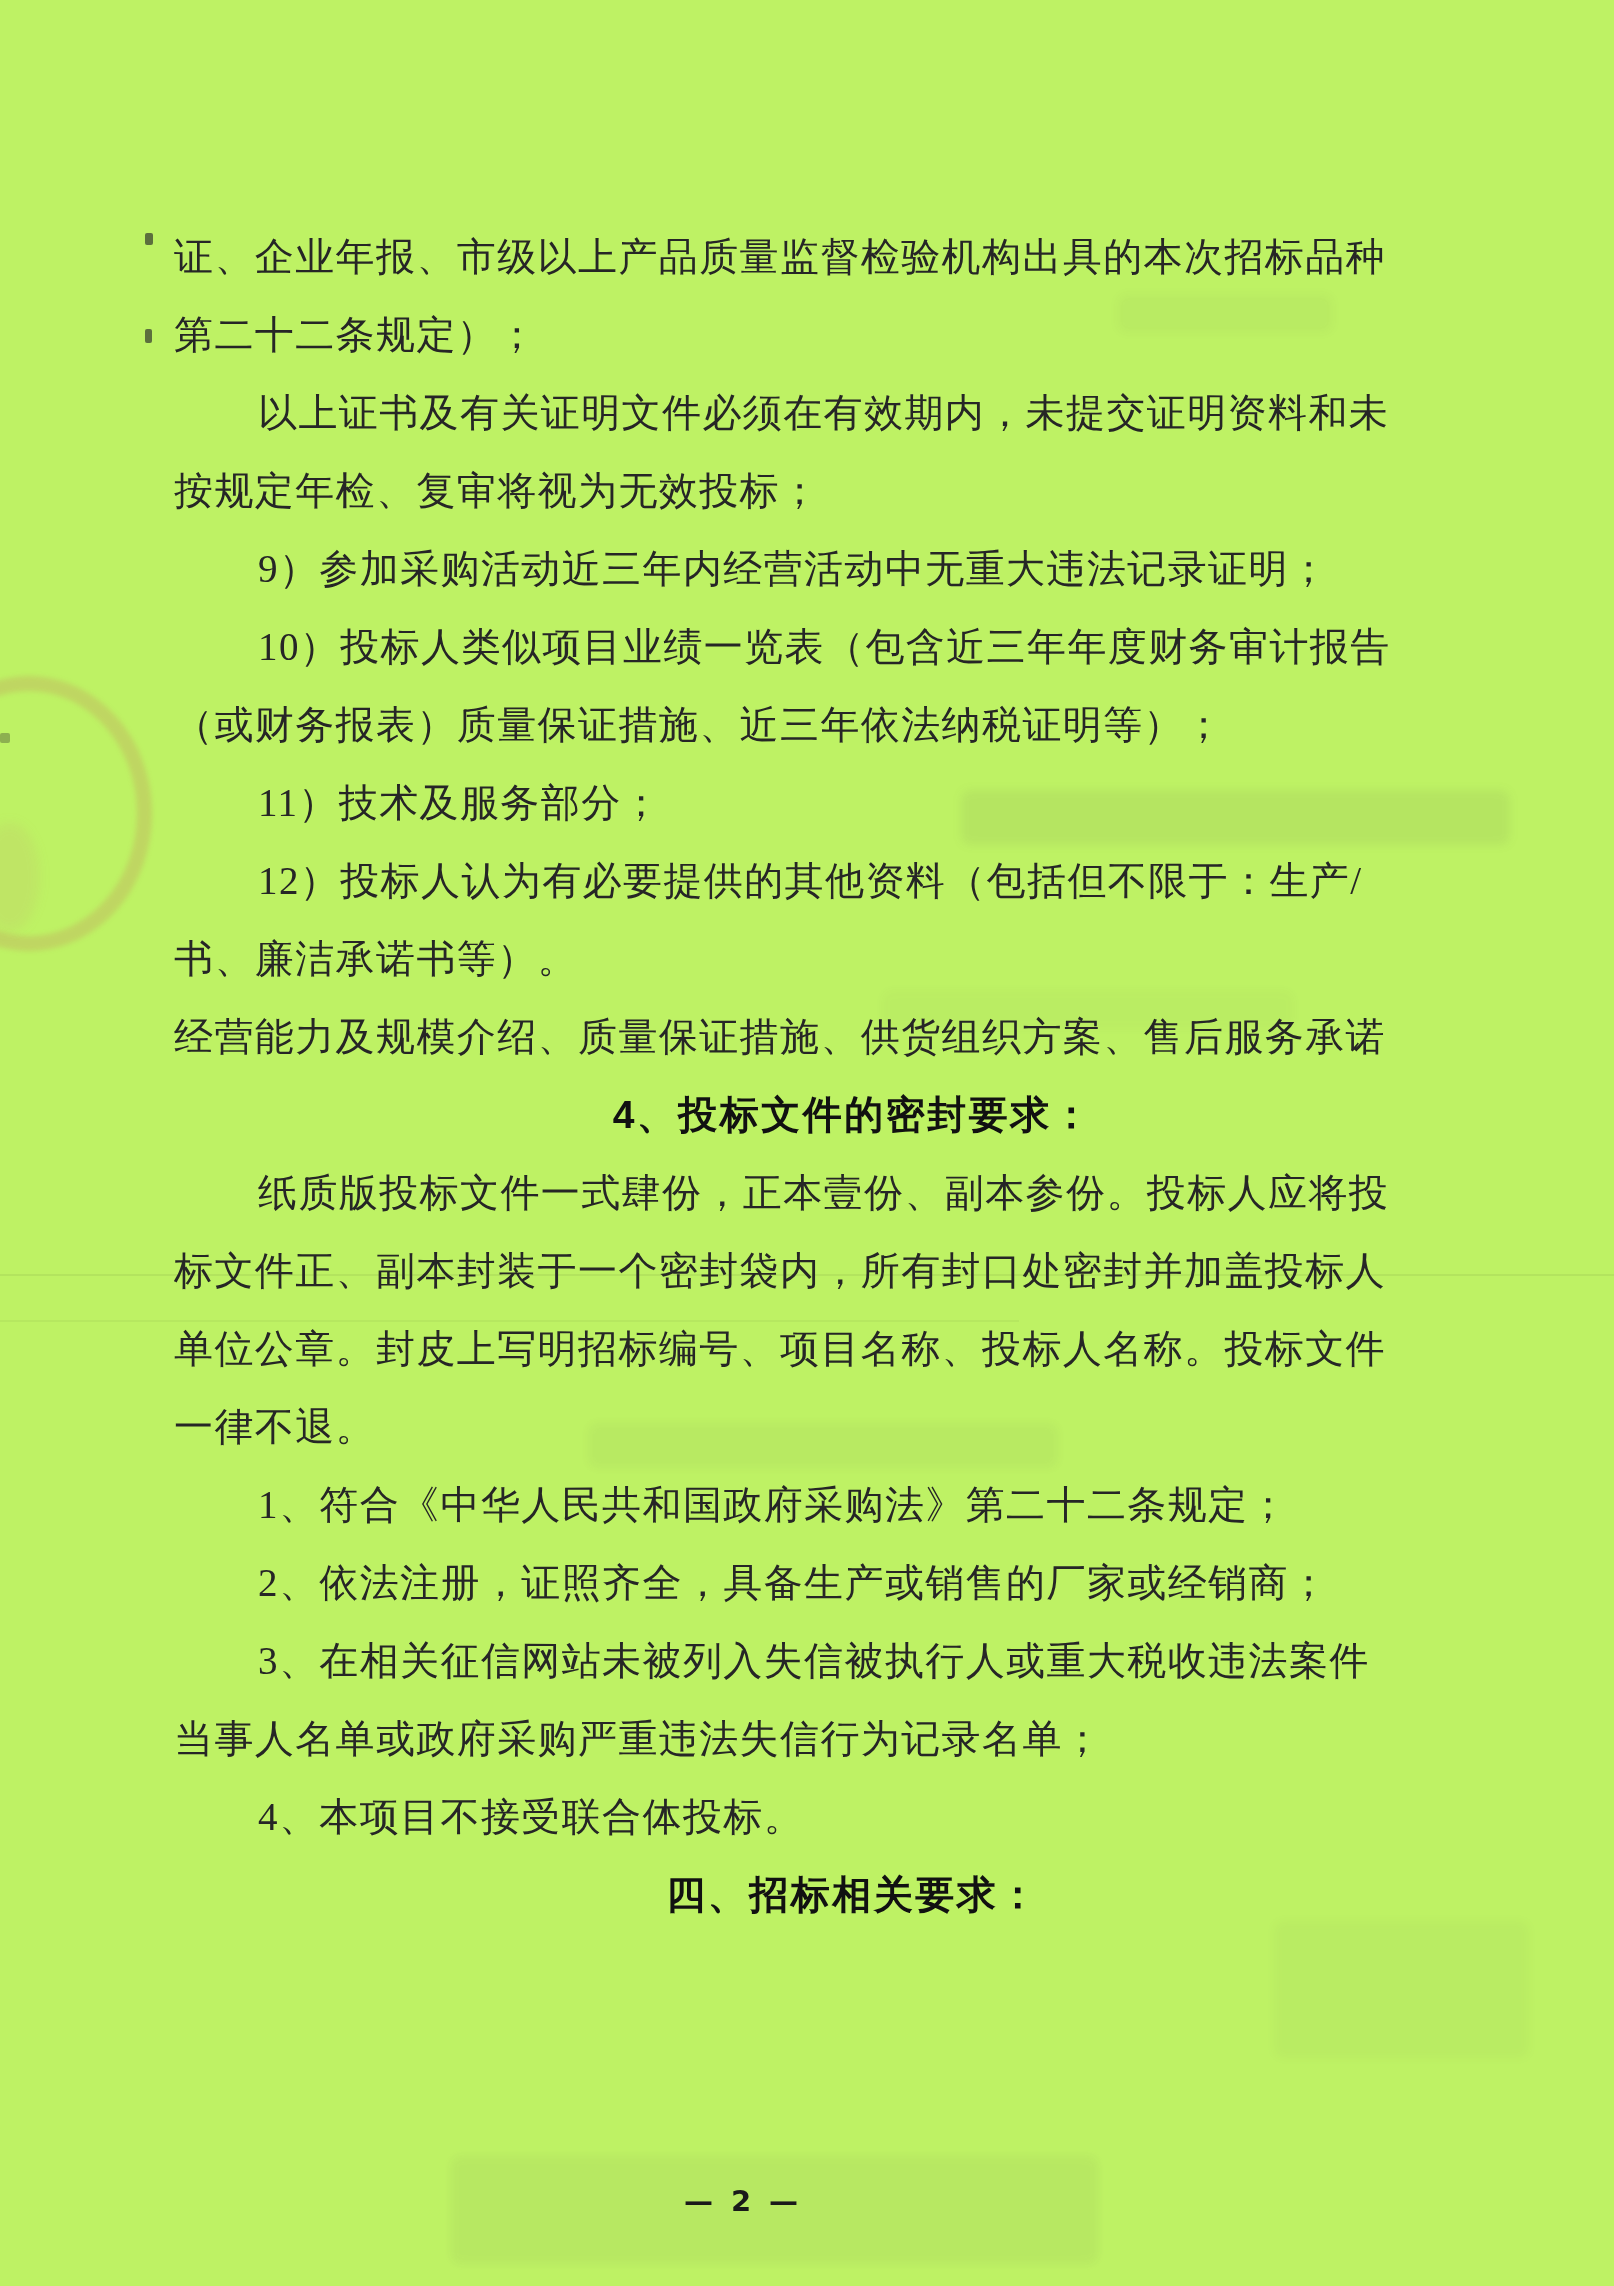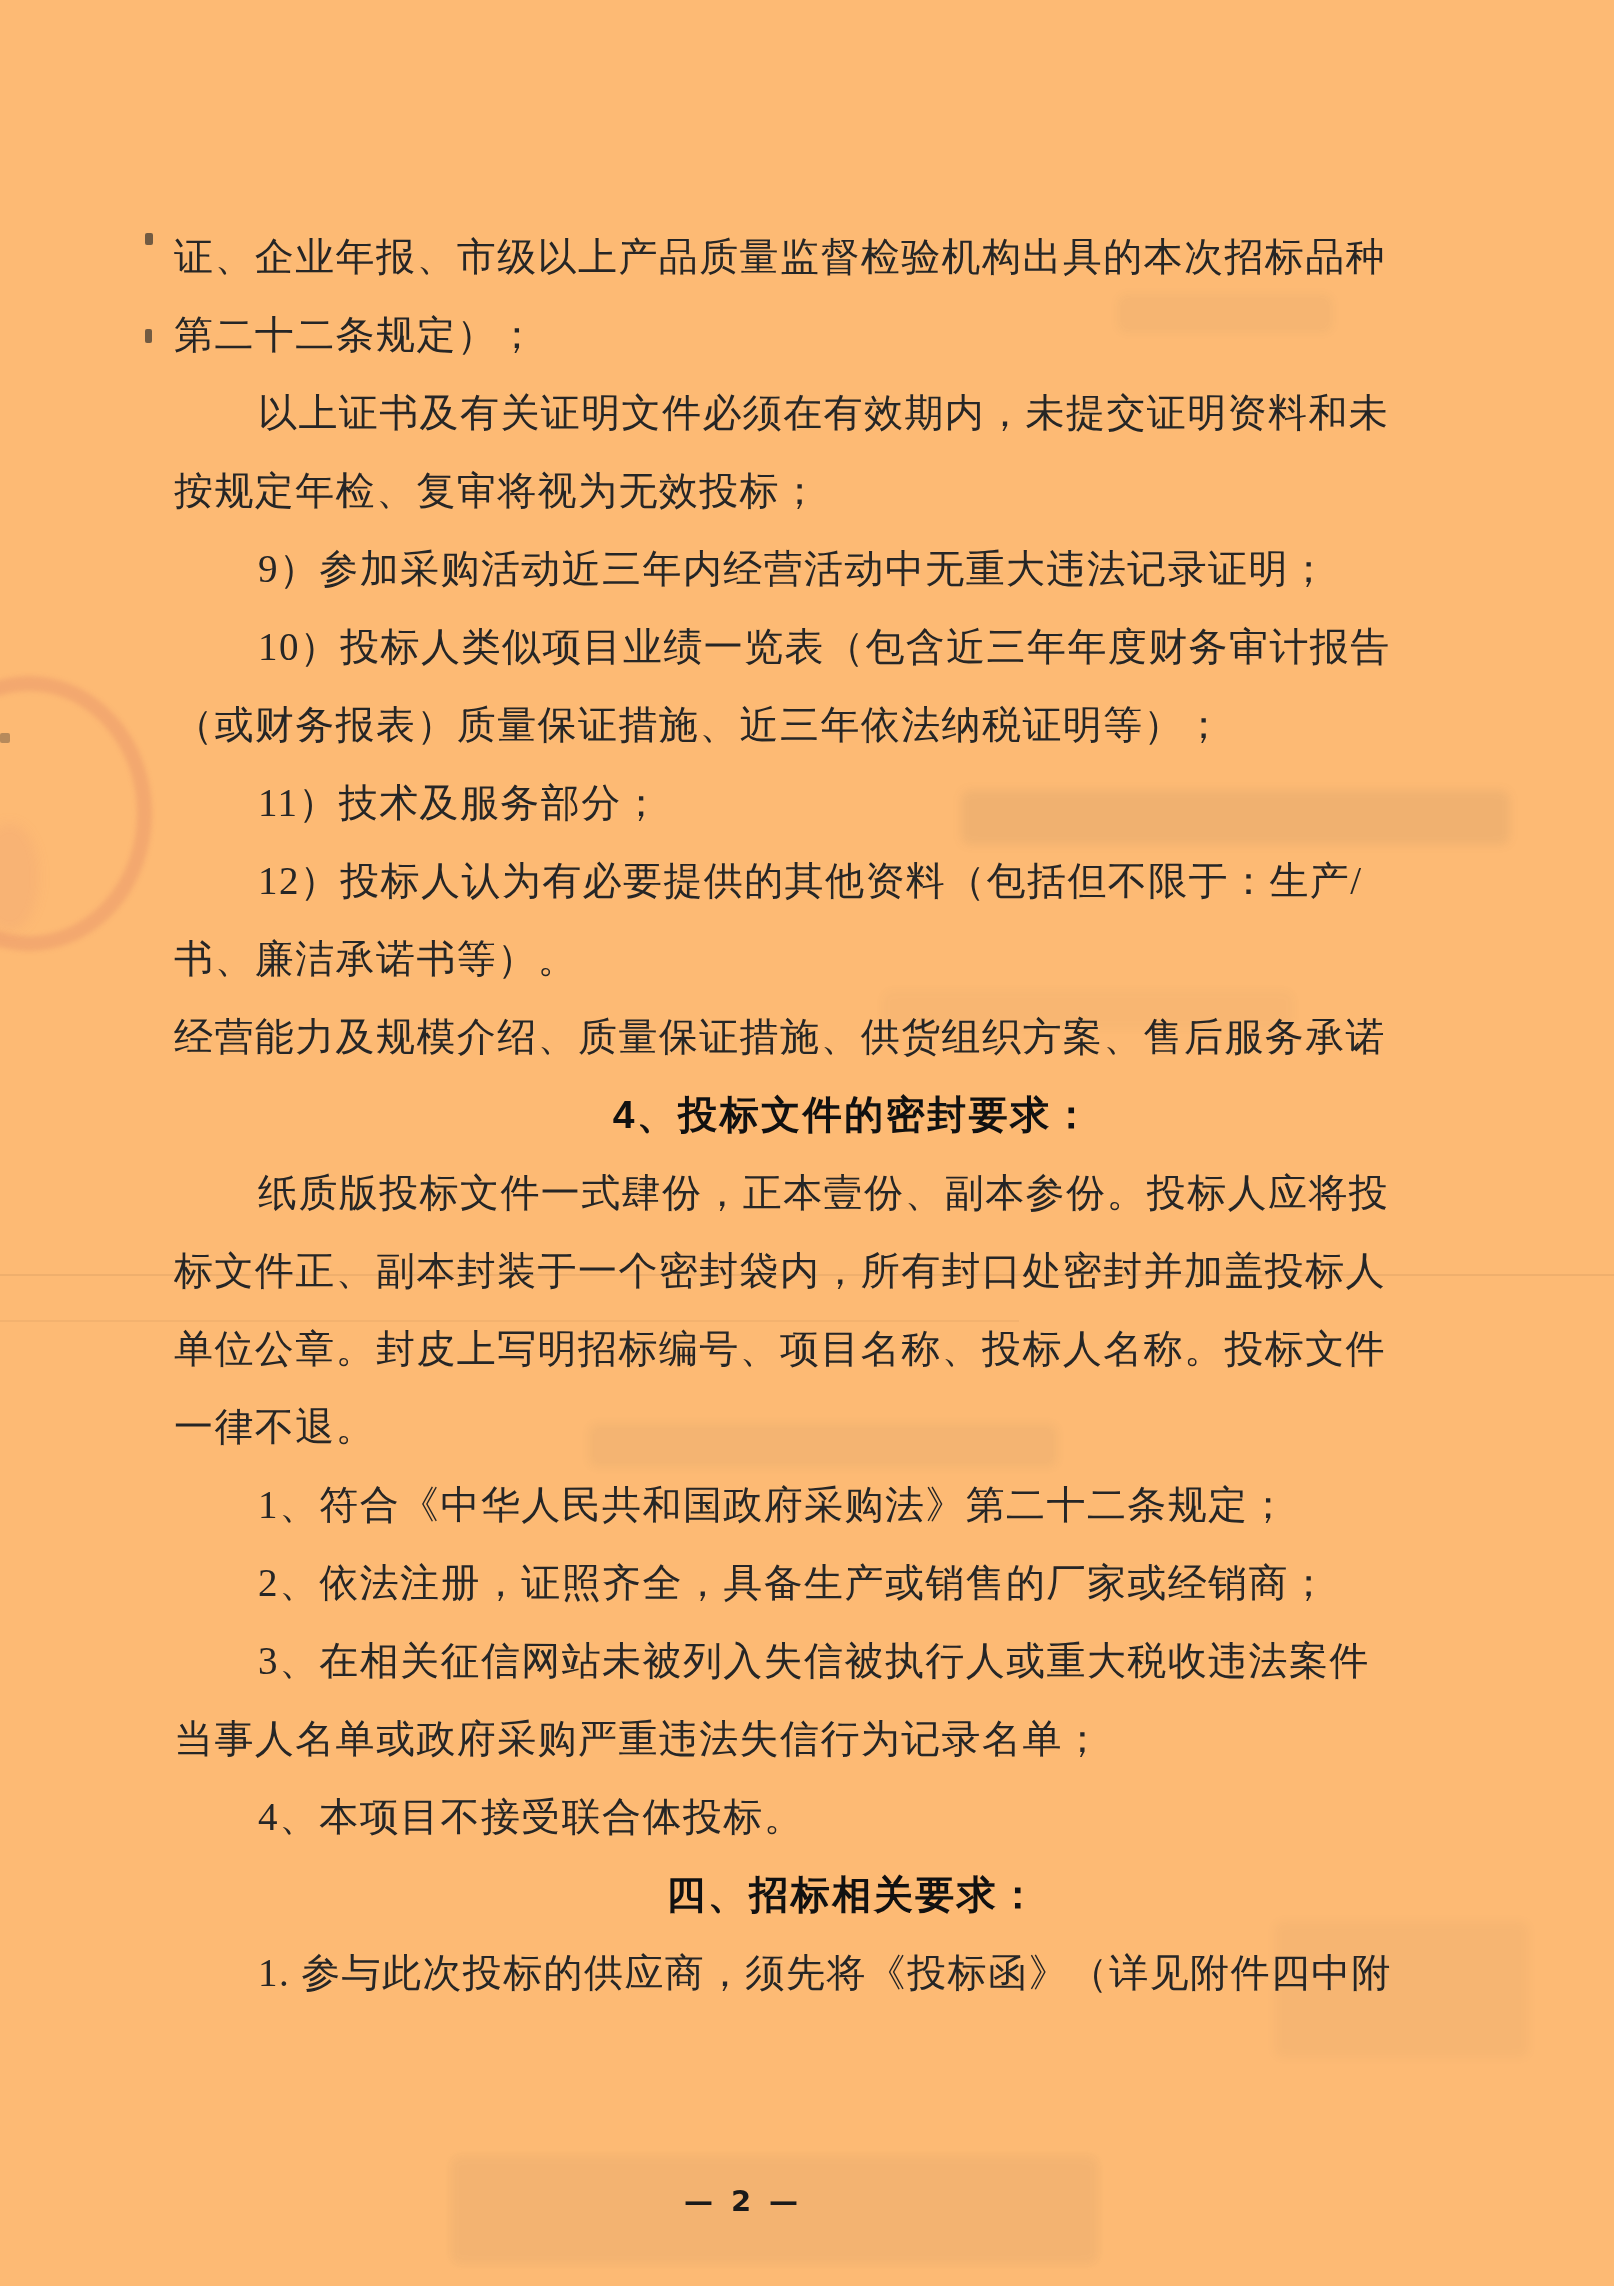--- a/index.html
+++ b/index.html
@@ -4,21 +4,21 @@
 <style>
   html, body {
     margin: 0;
     padding: 0;
     background: #ffffff;
   }
   .page {
     position: relative;
     width: 1614px;
     height: 2287px;
-    background: #fdba74;
+    background: #bef264;
     overflow: hidden;
     font-family: "Liberation Serif", "DejaVu Serif", serif;
   }
   .textblock {
     position: absolute;
     left: 174px;
     top: 218px;
     width: 1274px;
   }
   .line {
@@ -140,19 +140,18 @@
     <div class="line indent">纸质版投标文件一式肆份，正本壹份、副本参份。投标人应将投</div>
     <div class="line">标文件正、副本封装于一个密封袋内，所有封口处密封并加盖投标人</div>
     <div class="line">单位公章。封皮上写明招标编号、项目名称、投标人名称。投标文件</div>
     <div class="line">一律不退。</div>
     <div class="line indent">1、符合《中华人民共和国政府采购法》第二十二条规定；</div>
     <div class="line indent">2、依法注册，证照齐全，具备生产或销售的厂家或经销商；</div>
     <div class="line indent">3、在相关征信网站未被列入失信被执行人或重大税收违法案件</div>
     <div class="line">当事人名单或政府采购严重违法失信行为记录名单；</div>
     <div class="line indent">4、本项目不接受联合体投标。</div>
     <div class="line indent bold">四、招标相关要求：</div>
-    <div class="line indent">1. 参与此次投标的供应商，须先将《投标函》（详见附件四中附</div>
   </div>
 
   <div class="footer">— 2 —</div>
 
 </div>
 
 
 </body></html>

